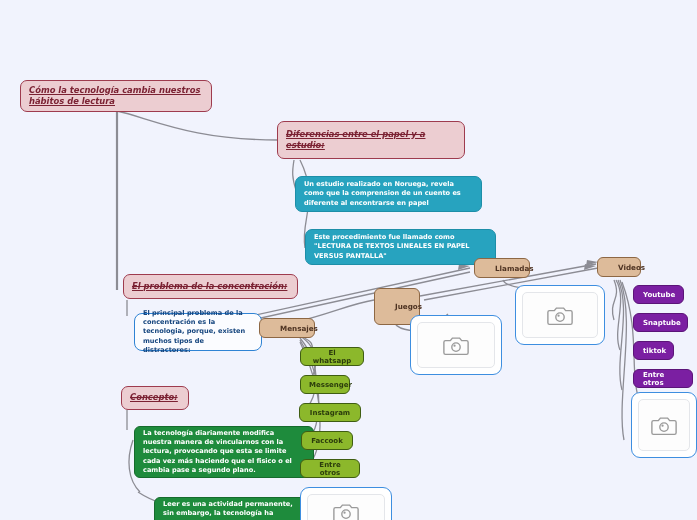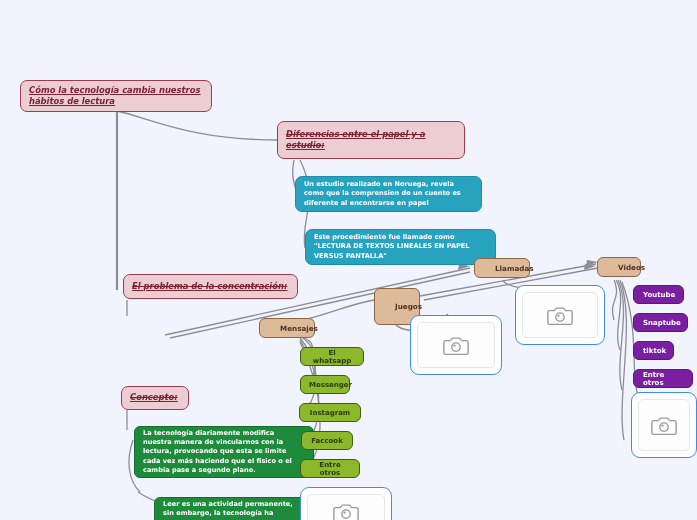--- a/index.html
+++ b/index.html
@@ -226,20 +226,23 @@
   </div>
 
   <div class="node n-teal" style="left:305px; top:229px; width:191px; height:36px;">
     <span class="txt">Este procedimiento fue llamado como "LECTURA DE TEXTOS LINEALES EN PAPEL VERSUS PANTALLA"</span>
   </div>
 
   <div class="node n-pink strike" style="left:123px; top:274px; width:175px; height:25px;">
     <span class="txt">El problema de la concentración:</span>
   </div>
 
+  <div class="node n-bluebox" style="left:134px; top:313px; width:128px; height:38px;">
+    <span class="txt">El principal problema de la concentración es la tecnologia, porque, existen muchos tipos de distractores:</span>
+  </div>
 
   <div class="node n-pink strike" style="left:121px; top:386px; width:68px; height:24px;">
     <span class="txt">Concepto:</span>
   </div>
 
   <div class="node n-forest" style="left:134px; top:426px; width:180px; height:52px;">
     <span class="txt">La tecnología diariamente modifica nuestra manera de vincularnos con la lectura, provocando que esta se limite cada vez más haciendo que el fisico o el cambia pase a segundo plano.</span>
   </div>
 
   <div class="node n-forest" style="left:154px; top:497px; width:159px; height:34px;">

